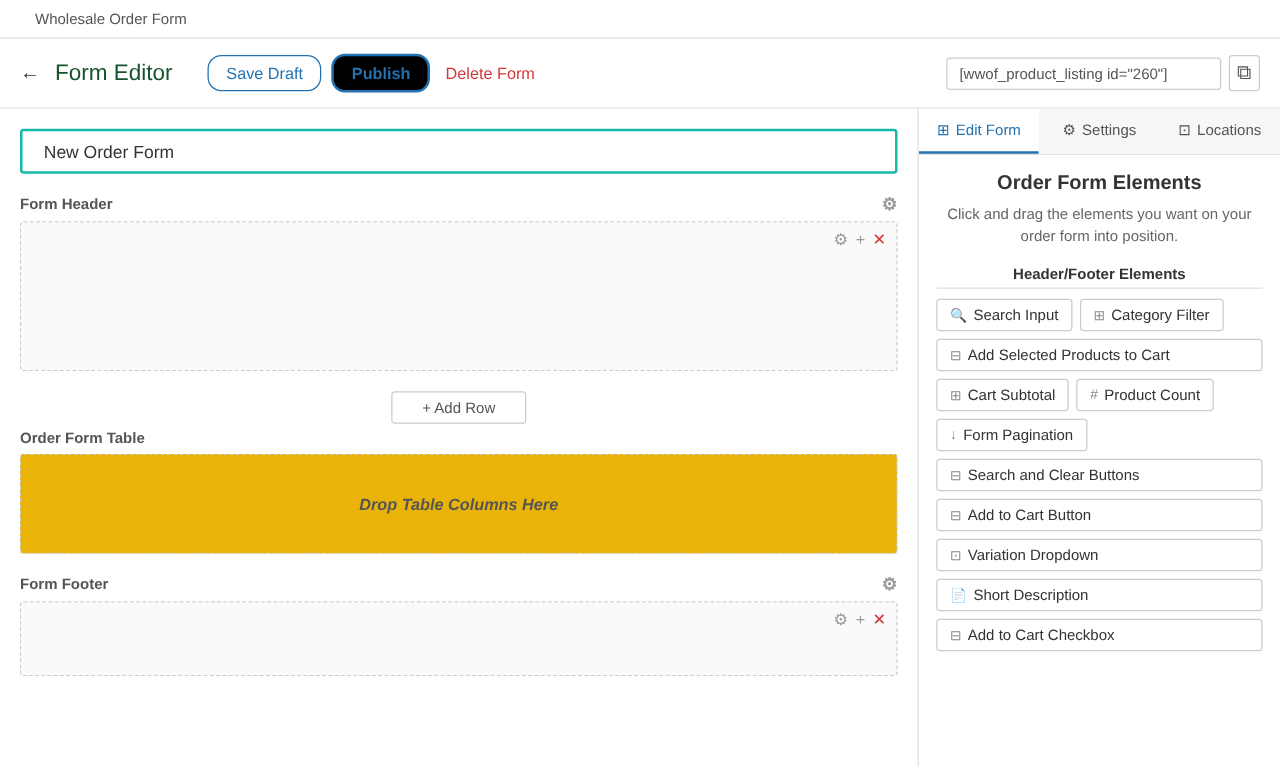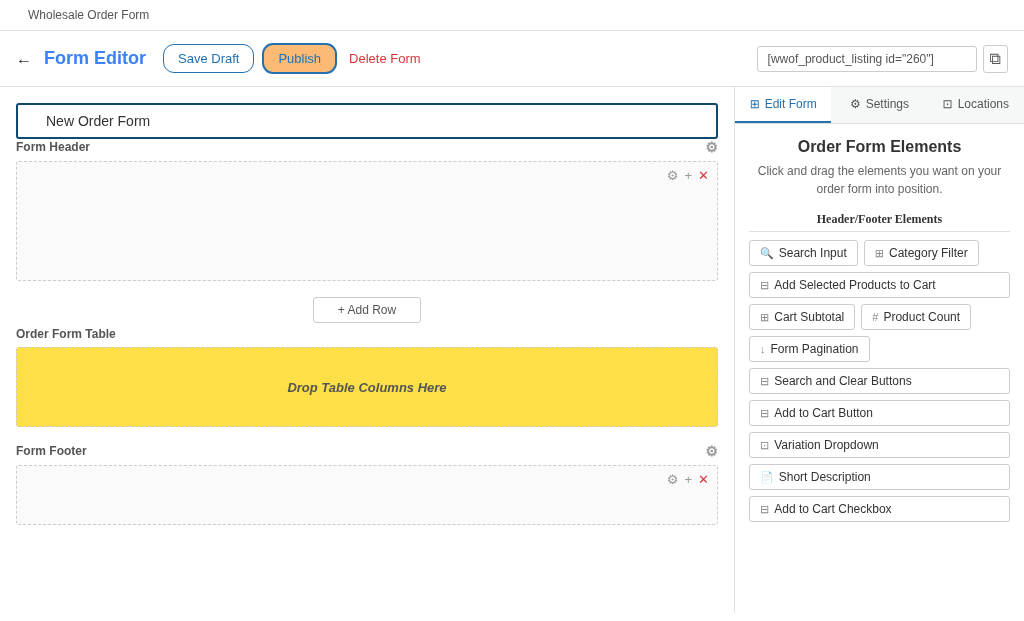--- a/index.html
+++ b/index.html
@@ -23,44 +23,44 @@
 
     .back-arrow {
       cursor: pointer;
       font-size: 16px;
       color: #333;
       margin-right: 4px;
     }
 
     .toolbar-title {
       font-size: 18px;
-      font-weight: 700;
-      color: #3b82f6;
-      margin-right: 9px;
+      font-weight: 400;
+      color: #14532d;
+      margin-right: 20px;
     }
 
     .btn {
       padding: 6px 14px;
       border-radius: 11px;
       cursor: pointer;
       font-size: 13px;
       font-weight: 500;
     }
 
     .btn-outline {
       background: #fff;
       border: 1px solid #2271b1;
       color: #2271b1;
     }
 
     .btn-publish {
-      background: #fdba74;
+      background: #000000;
       border: 2px solid #2271b1;
       color: #2271b1;
-      font-weight: 400;
+      font-weight: 700;
     }
 
     .btn-delete {
       background: none;
       border: none;
       color: #d63638;
       cursor: pointer;
       font-size: 13px;
       margin-left: 4px;
     }
@@ -98,25 +98,26 @@
 
     .editor-area {
       flex: 1;
       padding: 16px;
       overflow-y: auto;
       background: #fff;
     }
 
     .form-name-input {
       width: 100%;
-      border: 2px solid #0c4a6e;
-      border-radius: 3px;
-      padding: 8px 28px;
+      border: 2px solid #14b8a6;
+      border-radius: 3px;
+      padding: 8px 17px;
       font-size: 14px;
       color: #333;
+      margin-bottom: 16px;
       outline: none;
     }
 
     .section-label {
       font-size: 12px;
       font-weight: 600;
       color: #555;
       margin-bottom: 6px;
       display: flex;
       align-items: center;
@@ -178,21 +179,21 @@
       margin-bottom: 16px;
     }
 
     .table-drop-zone {
       border: 1px dashed #ccc;
       border-radius: 3px;
       min-height: 80px;
       display: flex;
       align-items: center;
       justify-content: center;
-      background: #fde047;
+      background: #eab308;
     }
 
     .drop-table-text {
       font-weight: 700;
       font-style: italic;
       color: #555;
       font-size: 13px;
     }
 
     .footer-drop-zone {
@@ -261,21 +262,20 @@
       line-height: 1.5;
     }
 
     .elements-group-label {
       font-size: 12px;
       font-weight: 600;
       color: #333;
       margin-bottom: 8px;
       padding-bottom: 4px;
       border-bottom: 1px solid #e0e0e0;
-      font-family: Liberation Serif, serif;
     }
 
     .elements-grid {
       display: flex;
       flex-wrap: wrap;
       gap: 6px;
       margin-bottom: 8px;
     }
 
     .element-chip {

